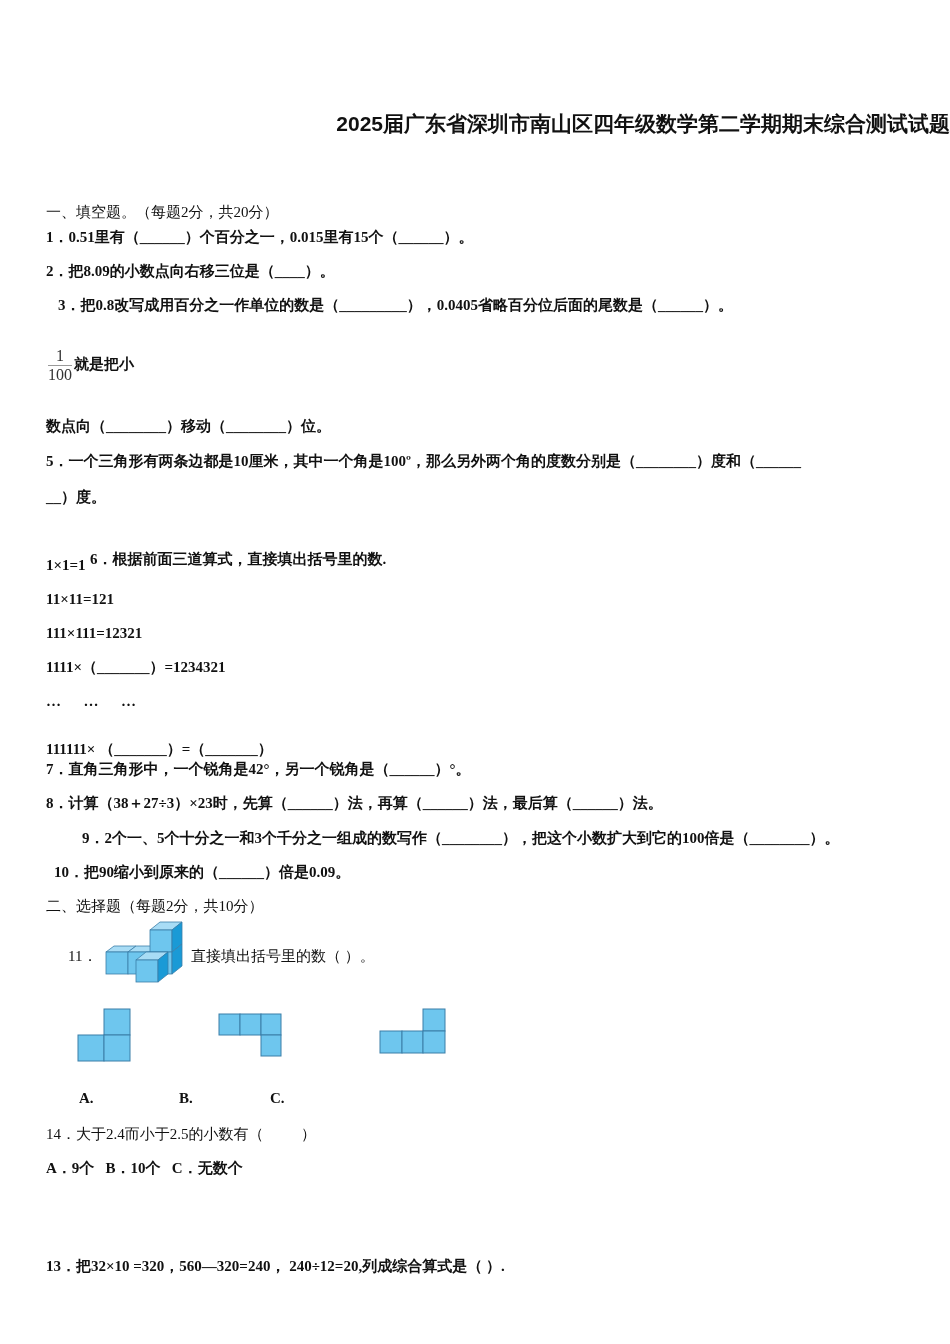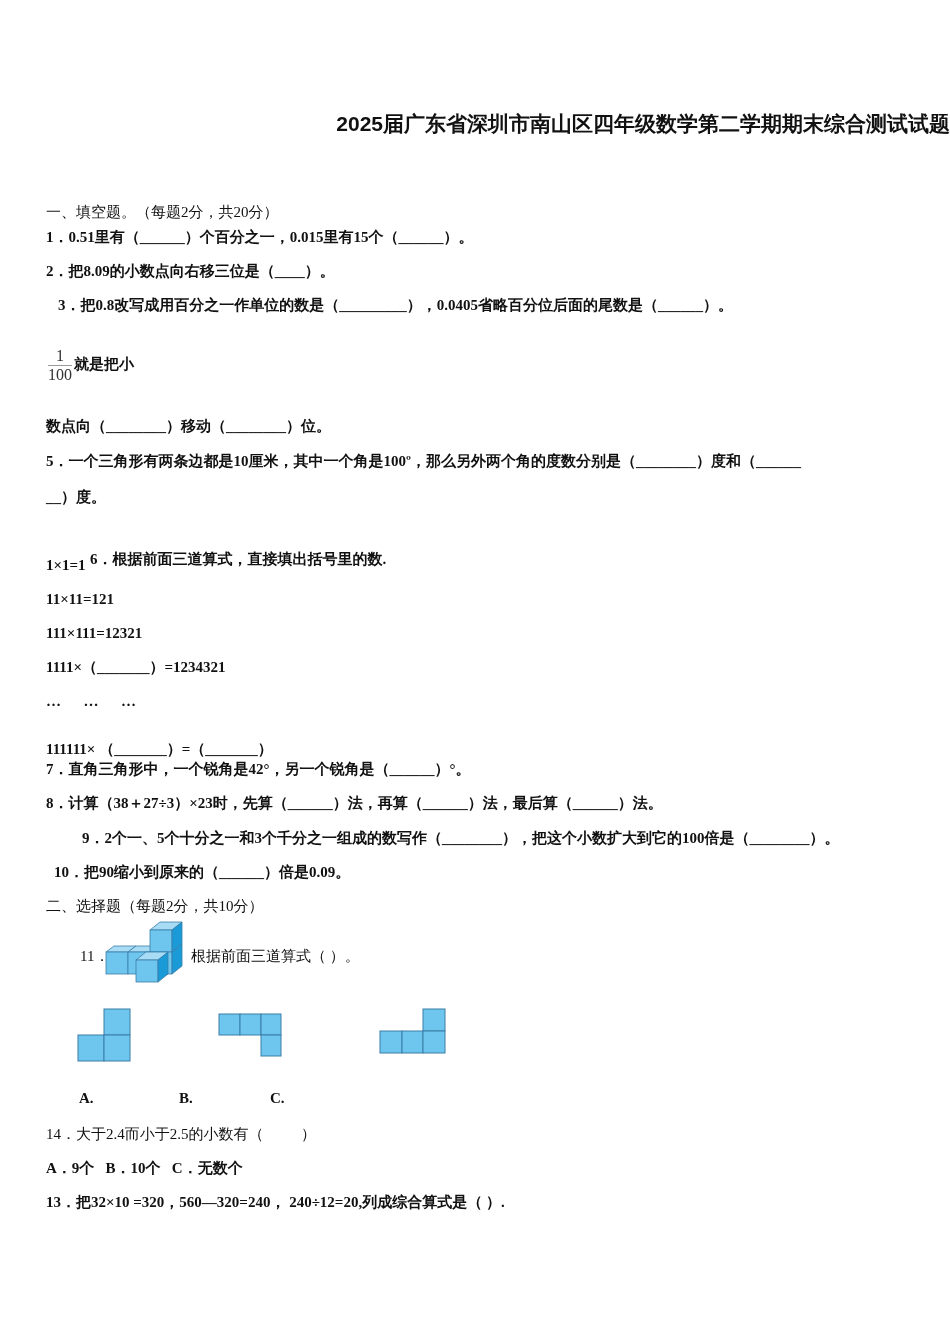--- a/index.html
+++ b/index.html
@@ -54,41 +54,41 @@
 <div class="line" style="top:691px; white-space:pre;">…      …      …</div>
 <div class="line" style="top:739px;">111111× （_______）=（_______）</div>
 
 <div class="line" style="top:759px;">7．直角三角形中，一个锐角是42°，另一个锐角是（______）°。</div>
 <div class="line" style="top:793px;">8．计算（38＋27÷3）×23时，先算（______）法，再算（______）法，最后算（______）法。</div>
 <div class="line" style="top:828px;margin-left:36px;">9．2个一、5个十分之一和3个千分之一组成的数写作（________），把这个小数扩大到它的100倍是（________）。</div>
 <div class="line" style="top:862px;margin-left:8px;">10．把90缩小到原来的（______）倍是0.09。</div>
 
 <div class="line section" style="top:896px;">二、选择题（每题2分，共10分）</div>
 
-<div class="line section" style="left:80px; top:946px;">11．</div>
+<div class="line section" style="left:68px; top:946px;">11．</div>
 <svg class="cubes" style="left:104px; top:920px;" width="82" height="64" viewBox="0 0 82 64">
   <g stroke="#3a7ea8" stroke-width="0.8">
 
     <polygon points="2,32 10,26 32,26 24,32" fill="#a8dcf5"></polygon>
     <rect x="2" y="32" width="22" height="22" fill="#6ec6ee"></rect>
     <polygon points="24,32 32,26 54,26 46,32" fill="#a8dcf5"></polygon>
     <rect x="24" y="32" width="22" height="22" fill="#6ec6ee"></rect>
 
     <polygon points="46,10 56,2 78,2 68,10" fill="#a8dcf5"></polygon>
     <rect x="46" y="10" width="22" height="22" fill="#6ec6ee"></rect>
     <polygon points="68,10 78,2 78,24 68,32" fill="#1a9ad6"></polygon>
     <rect x="46" y="32" width="22" height="22" fill="#6ec6ee"></rect>
     <polygon points="68,32 78,24 78,46 68,54" fill="#1a9ad6"></polygon>
 
     <polygon points="32,40 42,32 64,32 54,40" fill="#a8dcf5"></polygon>
     <rect x="32" y="40" width="22" height="22" fill="#6ec6ee"></rect>
     <polygon points="54,40 64,32 64,54 54,62" fill="#1a9ad6"></polygon>
   </g>
 </svg>
-<div class="line section" style="left:191px; top:946px;">根据前面三道算式（    ）。</div>
+<div class="line section" style="left:191px; top:946px;">直接填出括号里的数（    ）。</div>
 
 <svg class="cubes" style="left:77px; top:1008px;" width="54" height="54" viewBox="0 0 54 54">
   <g fill="#6ec6ee" stroke="#3a7ea8" stroke-width="1">
     <rect x="27" y="1" width="26" height="26"></rect>
     <rect x="1" y="27" width="26" height="26"></rect>
     <rect x="27" y="27" width="26" height="26"></rect>
   </g>
 </svg>
 
 <svg class="cubes" style="left:218px; top:1013px;" width="64" height="44" viewBox="0 0 64 44">
@@ -108,13 +108,13 @@
     <rect x="44" y="23" width="22" height="22"></rect>
   </g>
 </svg>
 
 <div class="opt-label" style="left:79px; top:1090px;">A.</div>
 <div class="opt-label" style="left:179px; top:1090px;">B.</div>
 <div class="opt-label" style="left:270px; top:1090px;">C.</div>
 
 <div class="line section" style="top:1124px; white-space:pre;">14．大于2.4而小于2.5的小数有（          ）</div>
 <div class="line" style="top:1158px; white-space:pre;">A．9个   B．10个   C．无数个</div>
-<div class="line" style="top:1192px;">13．把32×10 =320，560—320=240， 240÷12=20,列成综合算式是（  ）.</div>
+<div class="line" style="top:1256px;">13．把32×10 =320，560—320=240， 240÷12=20,列成综合算式是（  ）.</div>
 
 </body></html>

